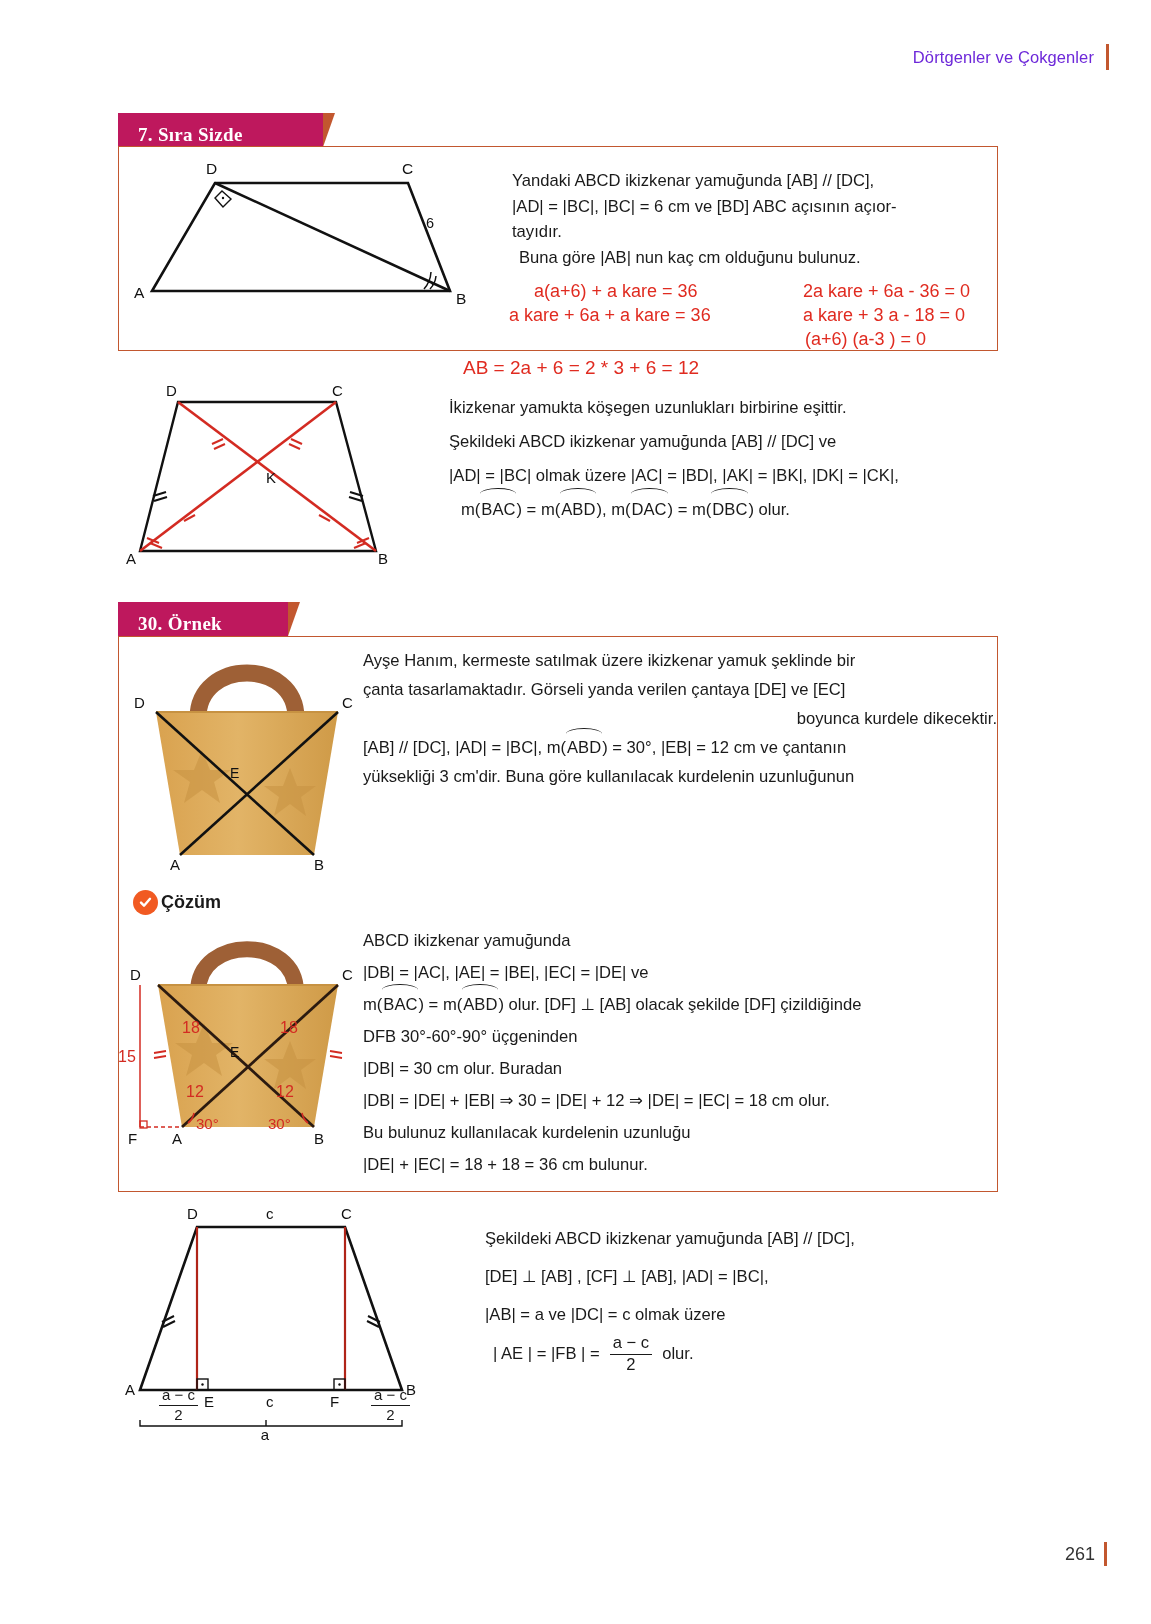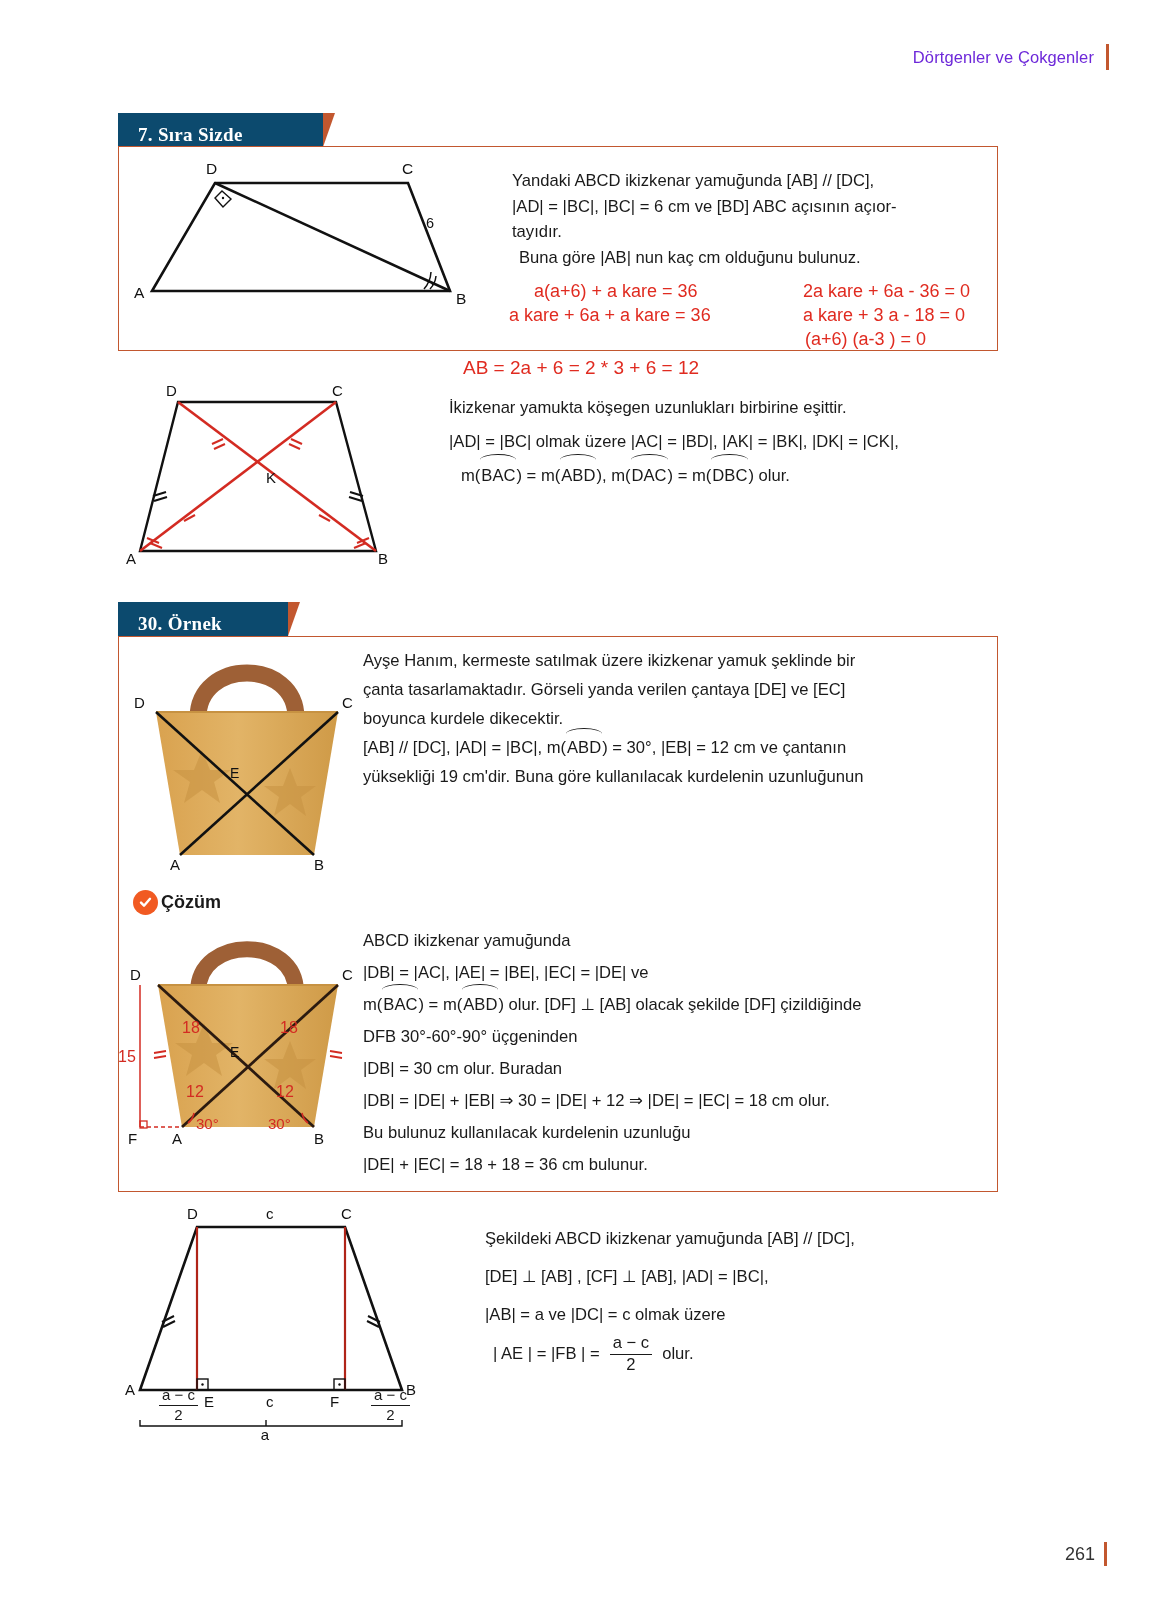--- a/index.html
+++ b/index.html
@@ -18,21 +18,21 @@
   .runhead {
     position:absolute; top:44px; right:42px;
     display:flex; align-items:center; gap:12px;
   }
   .runhead-text { font-size:16.5px; color:#6d28d9; letter-spacing:.1px; }
   .runhead-bar { width:3px; height:26px; background:#c2572f; }
 
   
   .box { position:absolute; border:1.6px solid #c2572f; background:#fff; }
   .tab {
-    position:absolute; height:44px; background:#0c4a6e;
+    position:absolute; height:44px; background:#be185d;
     color:#fff; font-size:19px; font-weight:bold;
     display:flex; align-items:center; padding:0 18px 0 20px;
     font-family:"Liberation Serif", serif;
     letter-spacing:.3px;
   }
   .tab.skew::after{
     content:""; position:absolute; right:-12px; top:0;
     border-top:34px solid #c2572f; border-right:12px solid transparent;
   }
 
@@ -142,20 +142,21 @@
     </g>
     <text x="40" y="8" font-size="15" fill="#111">D</text>
     <text x="206" y="8" font-size="15" fill="#111">C</text>
     <text x="0" y="176" font-size="15" fill="#111">A</text>
     <text x="252" y="176" font-size="15" fill="#111">B</text>
     <text x="140" y="95" font-size="15" fill="#111">K</text>
   </svg>
 
   <div class="txt" style="left:449px; top:391px; width:565px; line-height:34px;">
     <div>İkizkenar yamukta köşegen uzunlukları birbirine eşittir.</div>
+    <div>Şekildeki ABCD ikizkenar yamuğunda [AB] // [DC] ve</div>
     <div>|AD| = |BC| olmak üzere |AC| = |BD|, |AK| = |BK|, |DK| = |CK|,</div>
     <div style="padding-left:12px;">
       <span>m(</span><span class="ang">BAC</span><span>) = m(</span><span class="ang">ABD</span><span>), m(</span><span class="ang">DAC</span><span>) = m(</span><span class="ang">DBC</span><span>) olur.</span>
     </div>
   </div>
 
   <div class="tab skew" style="left:118px; top:602px; width:170px;">30. Örnek</div>
 
   <div class="box" style="left:118px; top:636px; width:880px; height:556px;"></div>
 
@@ -184,25 +185,25 @@
     <text x="6" y="68" font-size="15" fill="#111">D</text>
     <text x="214" y="68" font-size="15" fill="#111">C</text>
     <text x="42" y="230" font-size="15" fill="#111">A</text>
     <text x="186" y="230" font-size="15" fill="#111">B</text>
     <text x="102" y="138" font-size="14" fill="#111">E</text>
   </svg>
 
   <div class="txt j" style="left:363px; top:646px; width:634px; line-height:29px;">
     <div>Ayşe Hanım, kermeste satılmak üzere ikizkenar yamuk şeklinde bir</div>
     <div>çanta tasarlamaktadır. Görseli yanda verilen çantaya [DE] ve [EC]</div>
-    <div style="text-align:left;">boyunca kurdele dikecektir.</div>
+    <div style="text-align:right;">boyunca kurdele dikecektir.</div>
     <div style="text-align:left;">
       <span>[AB] // [DC], |AD| = |BC|, m(</span><span class="ang">ABD</span><span>) = 30°, |EB| = 12 cm ve çantanın</span>
     </div>
-    <div>yüksekliği 19 cm'dir. Buna göre kullanılacak kurdelenin uzunluğunun</div>
+    <div>yüksekliği 3 cm'dir. Buna göre kullanılacak kurdelenin uzunluğunun</div>
   </div>
 
   <div class="solution-head" style="left:133px; top:890px;">
     <span class="check-circle">
       <svg width="15" height="15" viewBox="0 0 15 15">
           <path d="M3 7.6 L6 10.7 L12 3.8" fill="none" stroke="#fff" stroke-width="2.4" stroke-linecap="round" stroke-linejoin="round"></path>
         </svg>
     </span>
     <span class="solution-label">Çözüm</span>
   </div>

